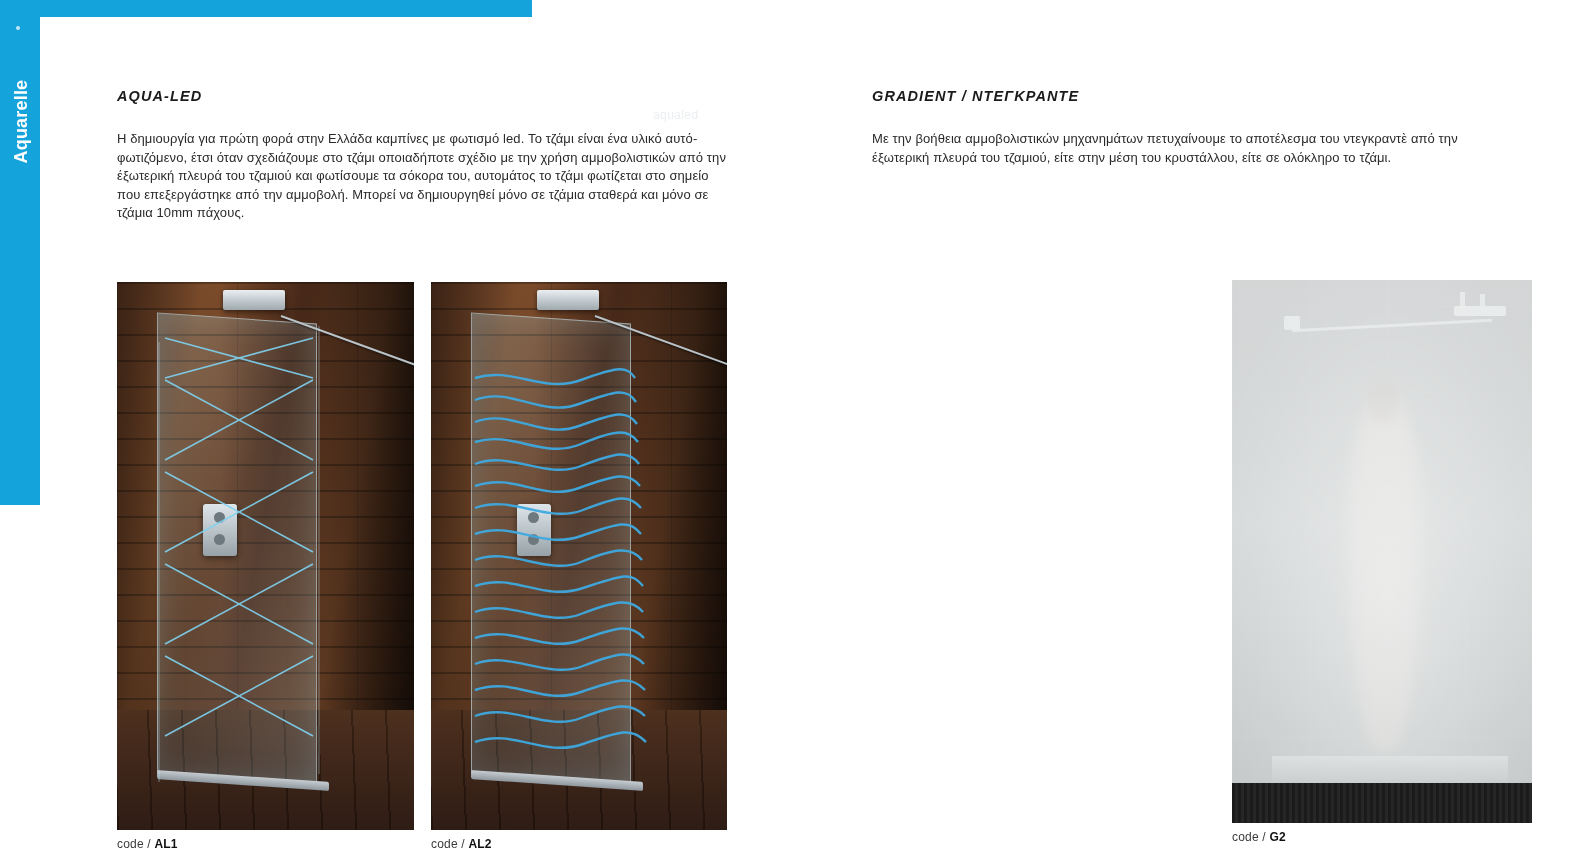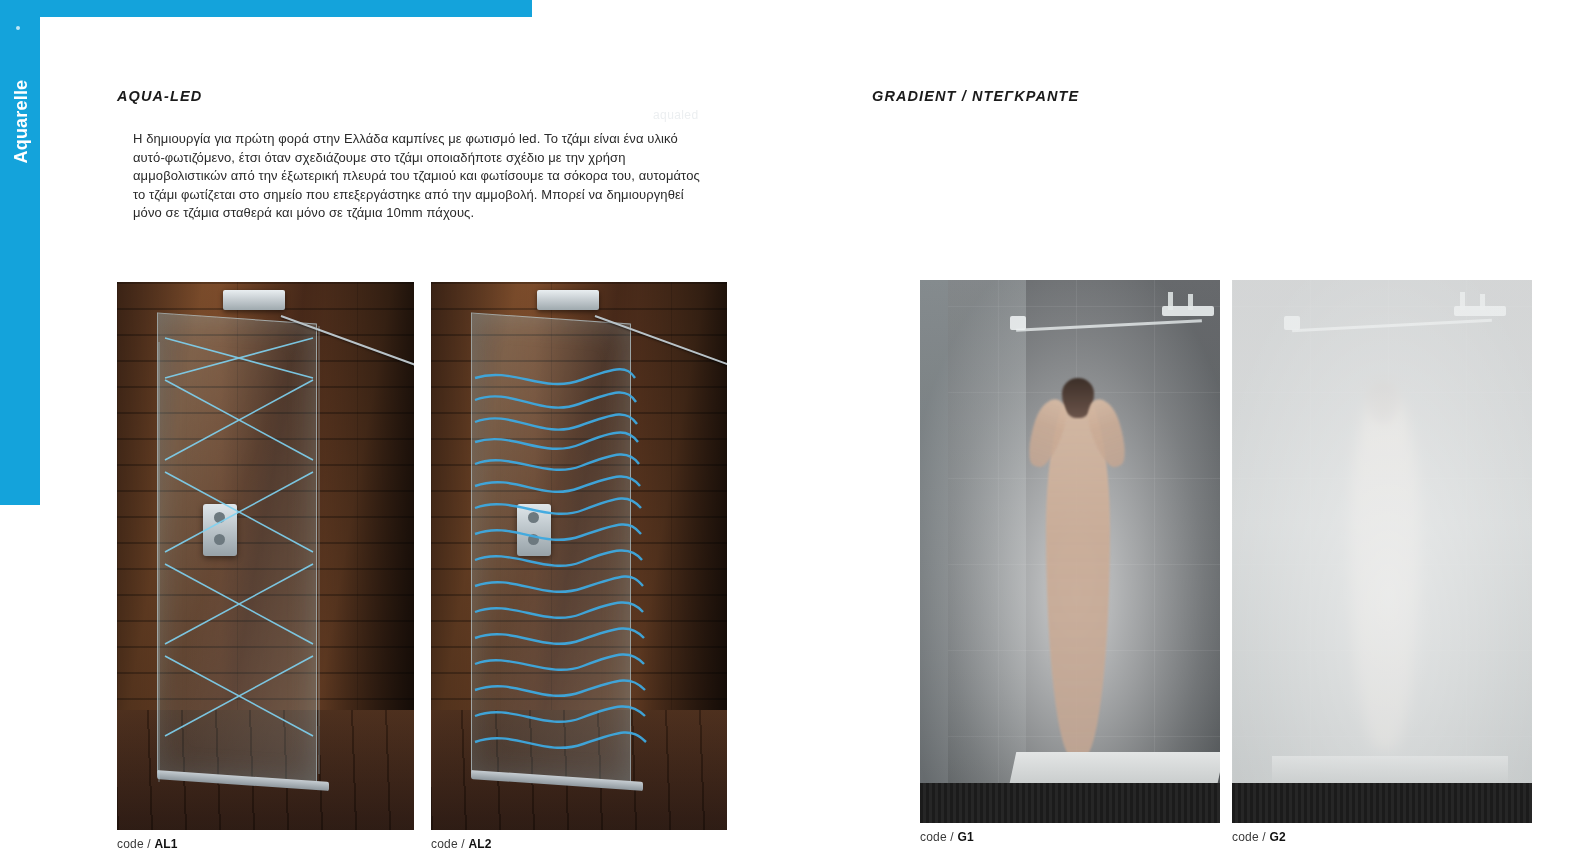--- a/index.html
+++ b/index.html
@@ -70,21 +70,21 @@
     font-weight: bold;
     color: #1b1b1b;
     letter-spacing: 1.1px;
     margin: 0 0 26px 0;
     font-style: italic;
   }
   .sec-body {
     font-size: 13px;
     line-height: 18.5px;
     color: #2a2a2a;
-    margin: 16px;
+    margin: 0;
     letter-spacing: 0.1px;
   }
   .ghost {
     position: absolute;
     left: 536px;
     top: 20px;
     font-size: 12px;
     color: #eceff1;
     letter-spacing: 0.4px;
   }
@@ -239,20 +239,21 @@
   </div>
 
   <div class="col col-left">
     <h2 class="sec-title">AQUA-LED</h2>
     <p class="sec-body">Η δημιουργία για πρώτη φορά στην Ελλάδα καμπίνες με φωτισμό led. Το τζάμι είναι ένα υλικό αυτό-φωτιζόμενο, έτσι όταν σχεδιάζουμε στο τζάμι οποιαδήποτε σχέδιο με την χρήση αμμοβολιστικών από την έξωτερική πλευρά του τζαμιού και φωτίσουμε τα σόκορα του, αυτομάτος το τζάμι φωτίζεται στο σημείο που επεξεργάστηκε από την αμμοβολή. Μπορεί να δημιουργηθεί μόνο σε τζάμια σταθερά και μόνο σε τζάμια 10mm πάχους.</p>
     <span class="ghost">aqualed</span>
   </div>
 
   <div class="col col-right">
     <h2 class="sec-title">GRADIENT / ΝΤΕΓΚΡΑΝΤΕ</h2>
+    <p class="sec-body">Με την βοήθεια αμμοβολιστικών μηχανημάτων πετυχαίνουμε το αποτέλεσμα του ντεγκραντὲ από την έξωτερική πλευρά του τζαμιού, είτε στην μέση του κρυστάλλου, είτε σε ολόκληρο το τζάμι.</p>
   </div>
 
   <div class="figure" style="left:117px; top:282px; width:297px;">
     <div class="photo" style="width:297px; height:548px;">
       <div class="wood"></div>
       <div class="wood-dark"></div>
       <div class="floor"></div>
 
       <div class="glass" style="left:40px; top:36px; width:160px; height:462px; transform:skewY(4deg);"></div>
       <div class="glass-base" style="left:40px; top:494px; width:172px; height:9px; transform:skewY(4deg);"></div>
@@ -321,48 +322,20 @@
           <path d="M44 96 C 82 84, 112 112, 150 98 S 196 84, 204 96"></path>
         </g>
       </svg>
     </div>
     <div class="caption">
       <span>code /</span>
       <b>AL2</b>
     </div>
   </div>
 
-  <div class="figure" style="left:920px; top:280px; width:300px;">
-    <div class="photo" style="width:300px; height:543px; background:#55585b;">
-      <div class="bath-bg"></div>
-      <div class="tile-grid"></div>
-      <div class="wallpanel" style="left:0; top:0; width:28px; height:543px; background:linear-gradient(180deg,#7d8487,#5a5f62);"></div>
-      <div class="wallpanel" style="left:28px; top:0; width:78px; height:543px; background:linear-gradient(180deg,rgba(180,188,190,0.35),rgba(120,128,130,0.2));"></div>
-
-      <div class="shower-arm2" style="left:96px; top:44px; width:186px; transform:rotate(-3deg);"></div>
-      <div class="shower-head2" style="left:242px; top:26px; width:52px; height:10px;"></div>
-      <div class="faucet" style="left:248px; top:12px; width:5px; height:18px;"></div>
-      <div class="faucet" style="left:268px; top:14px; width:5px; height:16px;"></div>
-      <div class="shower-head2" style="left:90px; top:36px; width:16px; height:14px;"></div>
-
-      <div class="fog"></div>
-
-      <div class="figure-person" style="left:126px; top:108px; width:64px; height:370px;"></div>
-      <div class="figure-person" style="left:142px; top:98px; width:32px; height:40px; background:linear-gradient(180deg,#3c2f28,#6b544a);"></div>
-      <div class="figure-person" style="left:112px; top:118px; width:30px; height:70px; transform:rotate(18deg);"></div>
-      <div class="figure-person" style="left:172px; top:118px; width:30px; height:70px; transform:rotate(-18deg);"></div>
-
-      <div class="tray" style="left:92px; top:472px; width:208px; height:40px; transform:skewX(-12deg);"></div>
-      <div class="rug"></div>
-    </div>
-    <div class="caption">
-      <span>code /</span>
-      <b>G1</b>
-    </div>
-  </div>
 
   <div class="figure" style="left:1232px; top:280px; width:300px;">
     <div class="photo" style="width:300px; height:543px; background:#9aa0a1;">
       <div class="bath-bg"></div>
       <div class="tile-grid"></div>
 
       <div class="shower-arm2" style="left:60px; top:44px; width:200px; transform:rotate(-3deg);"></div>
       <div class="shower-head2" style="left:222px; top:26px; width:52px; height:10px;"></div>
       <div class="faucet" style="left:228px; top:12px; width:5px; height:18px;"></div>
       <div class="faucet" style="left:248px; top:14px; width:5px; height:16px;"></div>

